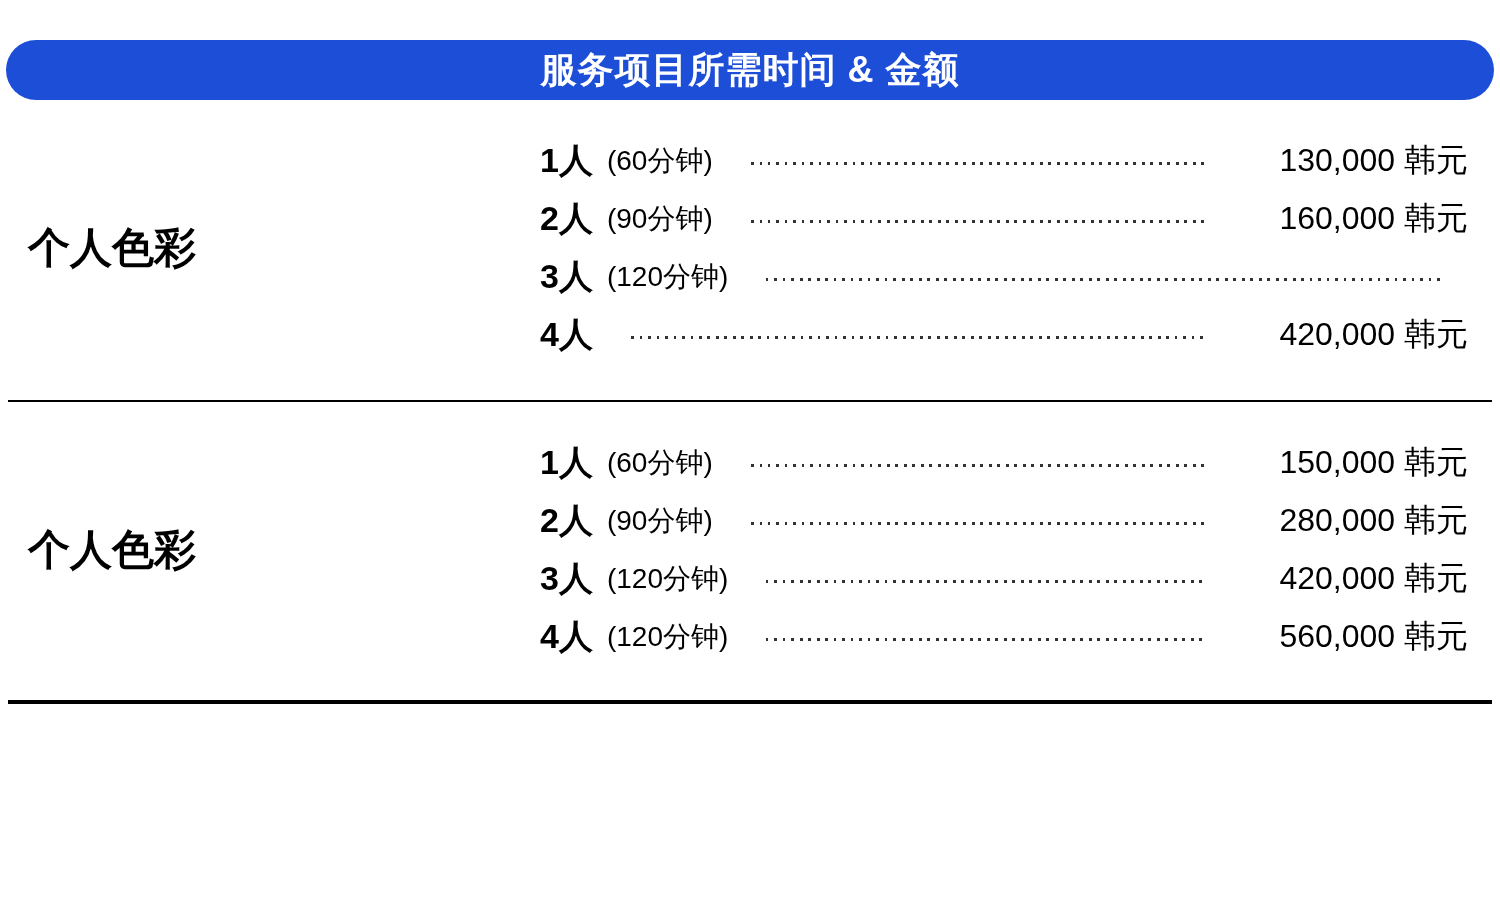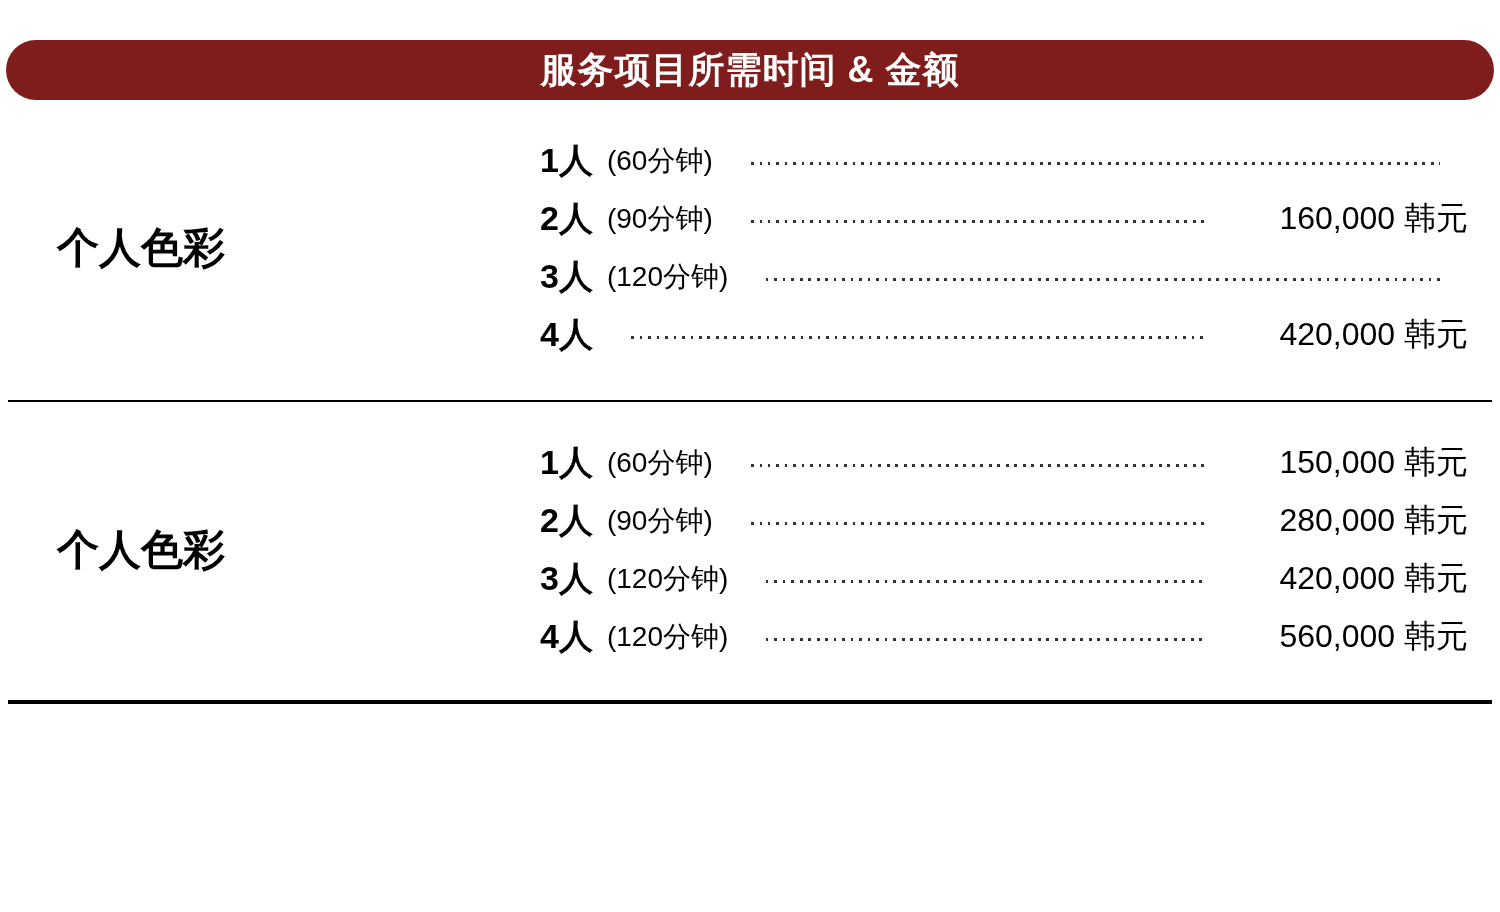--- a/index.html
+++ b/index.html
@@ -18,21 +18,21 @@
     line-height: 1.15;
     font-weight: 900;
     letter-spacing: 1px;
     color: #000000;
   }
 
   
   .banner {
     margin: 40px 6px 0 6px;
     height: 60px;
-    background: #7f1d1d;
+    background: #1d4ed8;
     border-radius: 30px;
     display: flex;
     align-items: center;
     justify-content: center;
   }
   .banner-text {
     color: #ffffff;
     font-size: 36px;
     font-weight: 800;
     letter-spacing: 1px;
@@ -40,21 +40,21 @@
   }
 
   
   .section { display: flex; }
   .section.s1 { padding-top: 32px; }
   .section.s2 { padding-top: 32px; }
 
   .label-col {
     width: 540px;
     box-sizing: border-box;
-    padding-left: 57px;
+    padding-left: 28px;
     display: flex;
     flex-direction: column;
     justify-content: center;
   }
   .label-line { line-height: 1.38; white-space: nowrap; }
   .svc-big   { font-size: 42px; font-weight: 800; }
   .svc-small { font-size: 33px; font-weight: 400; }
 
   .rows-col { flex: 1; padding-right: 32px; }
   .row { height: 58px; display: flex; align-items: center; }
@@ -98,20 +98,21 @@
     <div class="label-col">
       <div class="label-line">
         <span class="svc-big">个人色彩</span>
       </div>
     </div>
     <div class="rows-col">
       <div class="row">
         <span class="people">1人</span>
         <span class="duration">(60分钟)</span>
         <span class="leader"></span>
+        <span class="price">130,000 韩元</span>
       </div>
       <div class="row">
         <span class="people">2人</span>
         <span class="duration">(90分钟)</span>
         <span class="leader"></span>
         <span class="price">160,000 韩元</span>
       </div>
       <div class="row">
         <span class="people">3人</span>
         <span class="duration">(120分钟)</span>

